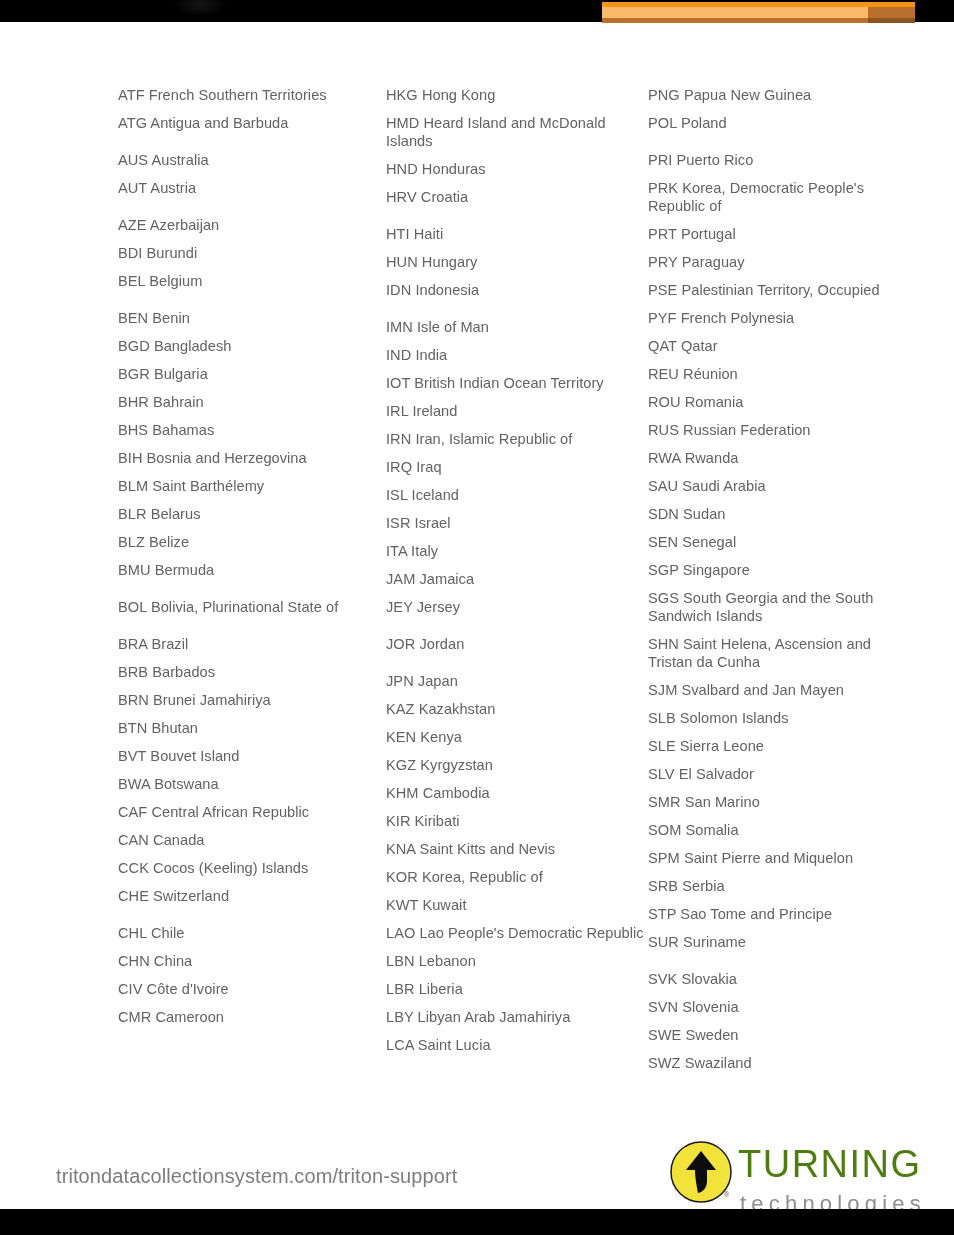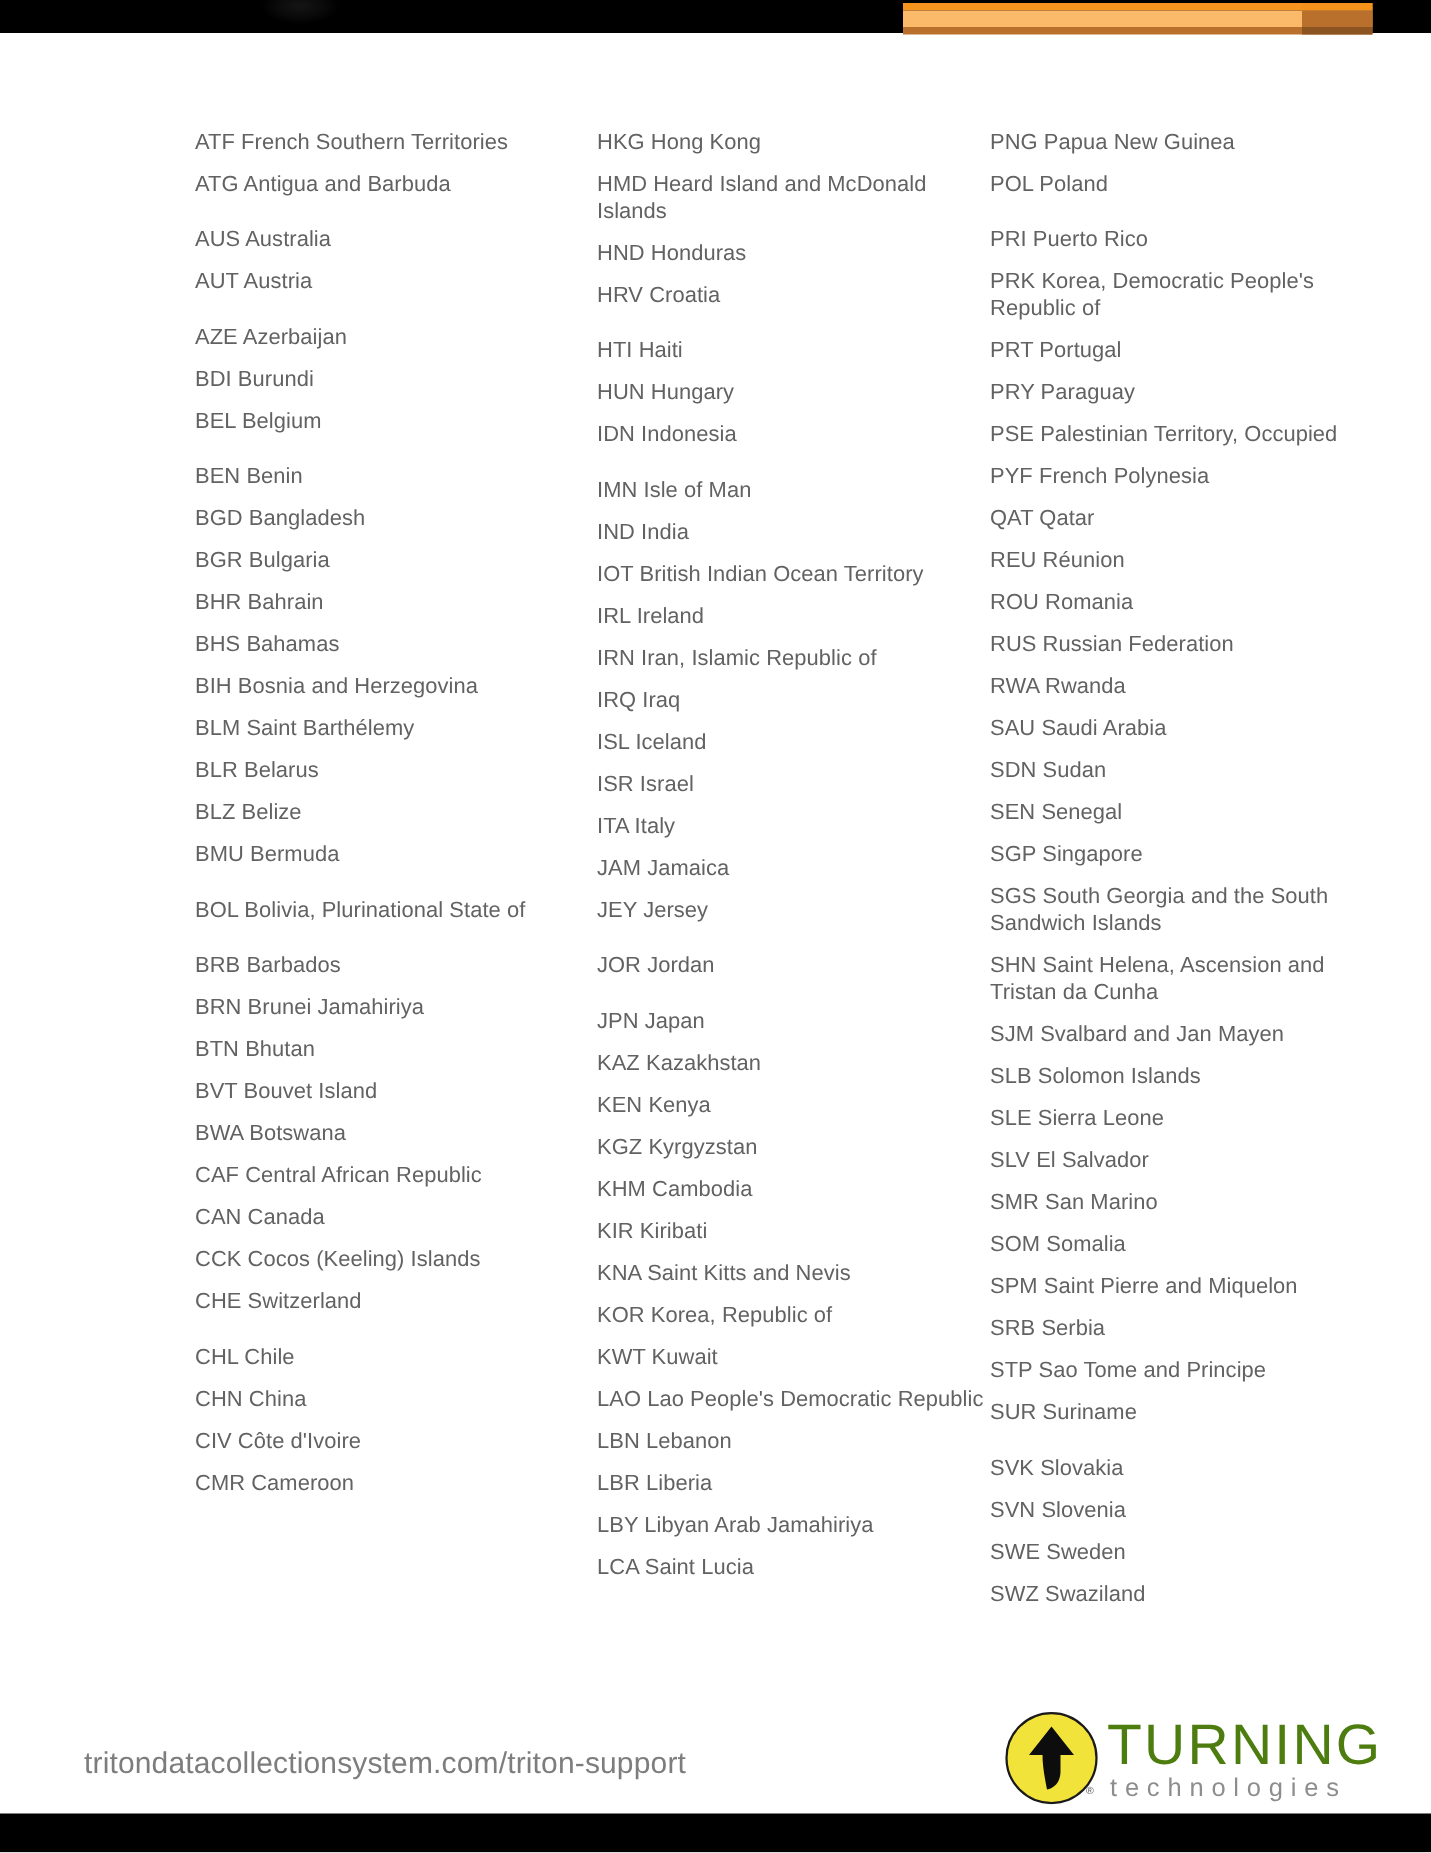--- a/index.html
+++ b/index.html
@@ -83,21 +83,20 @@
     color:#7a7a7a;
   }
 
   
   .columns {
     position:absolute;
     top:86px;
     left:0;
     width:954px;
     display:flex;
-    padding-left:12px;
   }
   .col {
     display:flex;
     flex-direction:column;
   }
   .col-1 { width:268px; margin-left:118px; }
   .col-2 { width:262px; }
   .col-3 { width:250px;justify-content:space-between; }
 
   .entry {
@@ -142,22 +141,22 @@
     left:68px; top:6px;
     font-size:38px;
     line-height:38px;
     letter-spacing:1.5px;
     color:#4d7c0f;
     font-family:"Liberation Sans", sans-serif;
     font-weight:400;
   }
   .logo-sub {
     position:absolute;
-    left:70px; top:44px;
-    font-size:17px;
+    left:70px; top:56px;
+    font-size:22px;
     line-height:17px;
     letter-spacing:5.2px;
     color:#8d8d8d;
   }
 </style>
 </head>
 <body>
 
 <div class="page">
 
@@ -187,20 +186,21 @@
         <div class="entry">BGD Bangladesh</div>
         <div class="entry">BGR Bulgaria</div>
         <div class="entry">BHR Bahrain</div>
         <div class="entry">BHS Bahamas</div>
         <div class="entry">BIH Bosnia and Herzegovina</div>
         <div class="entry">BLM Saint Barthélemy</div>
         <div class="entry">BLR Belarus</div>
         <div class="entry">BLZ Belize</div>
         <div class="entry gap2">BMU Bermuda</div>
         <div class="entry gap2">BOL Bolivia, Plurinational State of</div>
+        <div class="entry">BRA Brazil</div>
         <div class="entry">BRB Barbados</div>
         <div class="entry">BRN Brunei Jamahiriya</div>
         <div class="entry">BTN Bhutan</div>
         <div class="entry">BVT Bouvet Island</div>
         <div class="entry">BWA Botswana</div>
         <div class="entry">CAF Central African Republic</div>
         <div class="entry">CAN Canada</div>
         <div class="entry">CCK Cocos (Keeling) Islands</div>
         <div class="entry gap2">CHE Switzerland</div>
         <div class="entry">CHL Chile</div>

